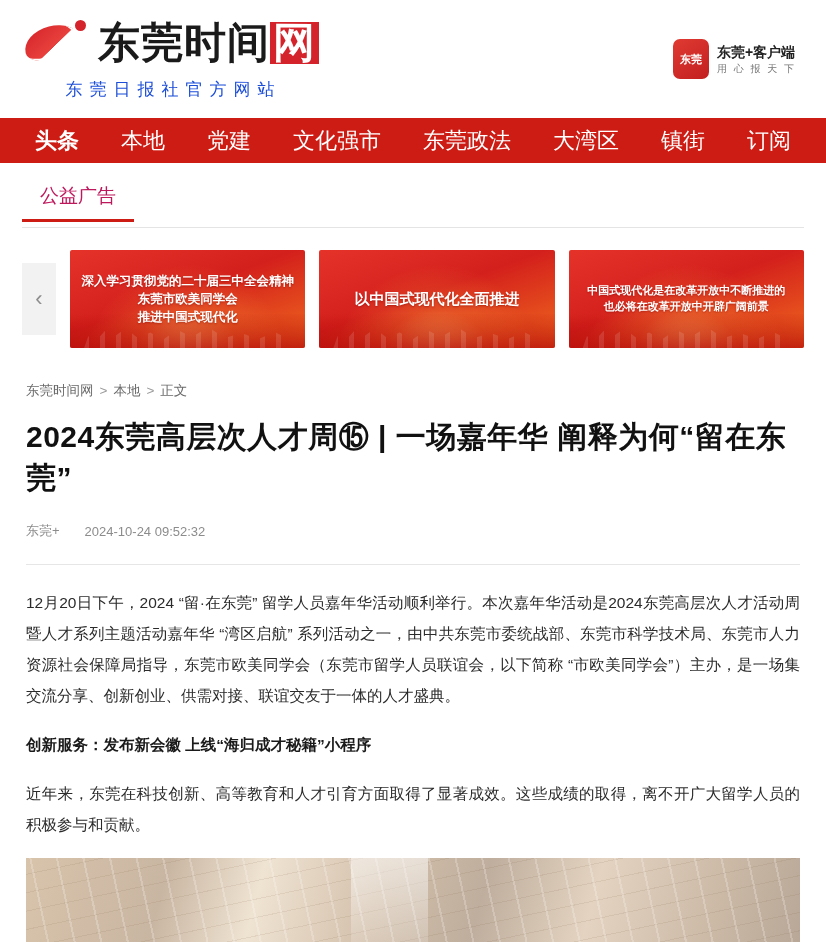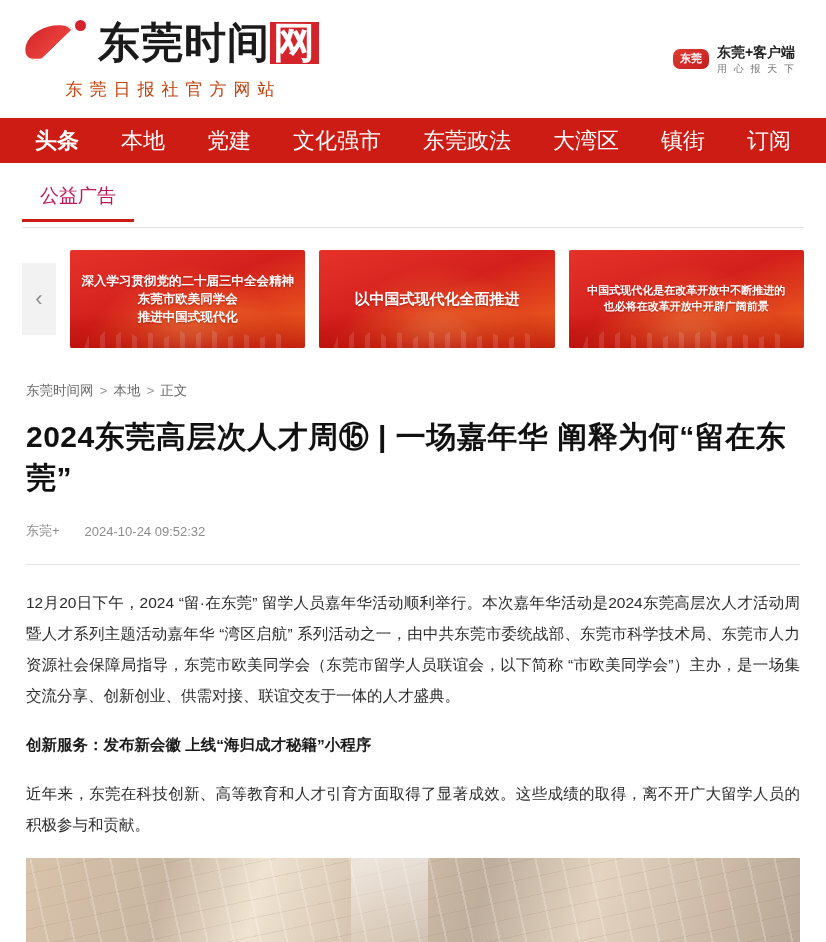--- a/index.html
+++ b/index.html
@@ -63,34 +63,34 @@
   }
   .brand-title .net-char {
     color: #ffffff;
     background: #d4232a;
     padding: 0 3px;
     display: inline-block;
   }
   .brand-sub {
     margin-top: 10px;
     font-size: 17px;
-    color: #c2410c;
+    color: #1d4ed8;
     letter-spacing: 7px;
     text-align: center;
     padding-left: 6px;
   }
   .header-right {
     margin-left: auto;
     display: flex;
     align-items: center;
     gap: 8px;
     padding-right: 8px;
   }
   .app-badge {
-    width: 36px; height: 20px;
+    width: 36px; height: 40px;
     border-radius: 7px;
     background: linear-gradient(145deg, #e03a32, #c21f1f);
     color: #fff;
     font-size: 11px;
     font-weight: bold;
     display: flex;
     align-items: center;
     justify-content: center;
     flex: none;
   }

